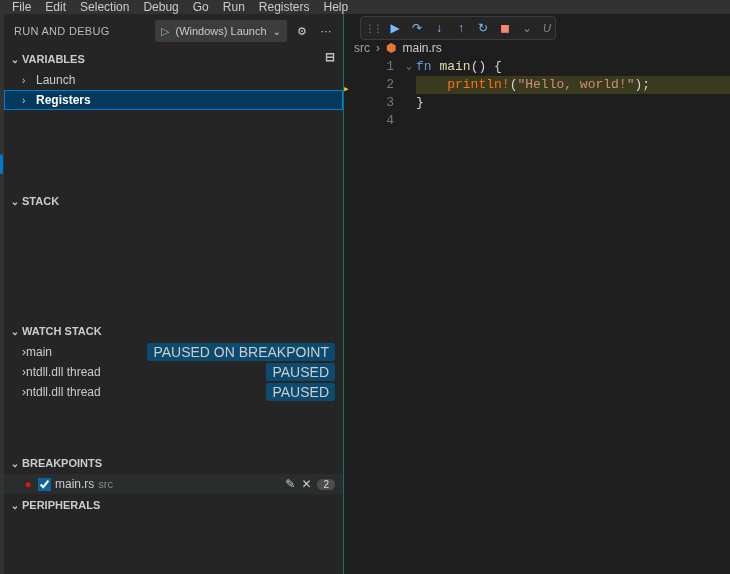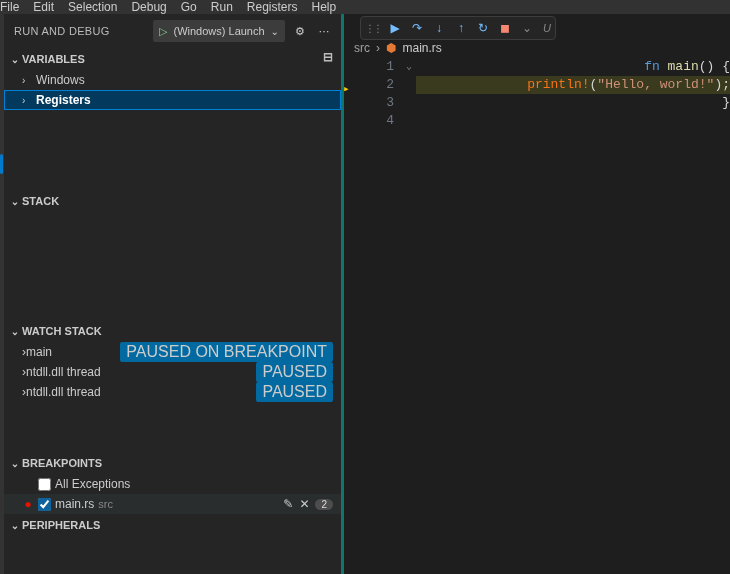--- a/index.html
+++ b/index.html
@@ -12,21 +12,21 @@
     height: 574px;
     overflow: hidden;
     display: flex;
     flex-direction: column;
   }
   .menubar {
     display: flex;
     align-items: center;
     background: #323233;
     height: 14px;
-    padding: 0 0;
+    padding: 0 12px;
     gap: 14px;
     font-size: 12px;
     color: #ccc;
   }
   .menubar .title { margin-left: auto; margin-right: auto; color: #bbb; white-space: nowrap; overflow:hidden;}
   .debug-toolbar {
     position: absolute;
     top: 16px;
     left: 360px;
     background: #252526;
@@ -44,21 +44,21 @@
   .debug-toolbar .ic.stop { color:#f48771;}
   .debug-toolbar .label { color:#888; font-style:italic; font-size:11px; margin-left:2px;}
   .main-area { display:flex; flex:1; min-height:0;}
   .activity-edge { width:4px; background:#333; position:relative;}
   .activity-edge::before{content:"";position:absolute;left:0;top:140px;width:3px;height:20px;background:#007acc;border-radius:2px;}
   .sidebar {
     width: 340px;
     background: #252526;
     display: flex;
     flex-direction: column;
-    border-right: 3px solid #0f766e;
+    border-right: 1px solid #0f766e;
   }
   .sb-header {
     display:flex; align-items:center; height:34px; padding:0 8px; gap:6px;
     color:#ccc; font-size:11px;
   }
   .sb-header .title { text-transform:uppercase; letter-spacing:0.3px; font-size:11px; color:#bbb; margin-left:2px;}
   .config-select {
     margin-left:auto;
     background:#3c3c3c;
     display:flex; align-items:center;
@@ -88,21 +88,21 @@
   .tree-item .chev { width:14px; font-size:10px;}
   .tree-item.selected { background:#04395e; outline:1px solid #007fd4; outline-offset:-1px;}
   .tree-item.selected .label{ color:#fff; font-weight:600;}
   .spacer { height:80px;}
   .spacer-lg { height:108px;}
   .cs-item {
     display:flex; align-items:center; height:20px; padding-left:18px; cursor:pointer;
   }
   .cs-item .label{ flex:1; font-size:12px;}
   .cs-item .badge {
-    background:#0369a1; color:#ccc; font-size:16px; padding:1px 6px; border-radius:2px;
+    background:#0c4a6e; color:#ccc; font-size:14px; padding:1px 6px; border-radius:2px;
     text-transform:uppercase; margin-right:8px;
   }
   .bp-item { display:flex; align-items:center; height:20px; padding-left:18px; gap:4px;}
   .bp-item.hover{ background:#2a2d2e;}
   .bp-item input[type=checkbox]{ accent-color:#0e639c; width:13px;height:13px;}
   .bp-dot{ color:#e51400; font-size:12px; width:12px; text-align:center;}
   .bp-item .dim{ color:#888; font-size:11px;}
   .bp-item .tools{ margin-left:auto; display:flex; align-items:center; gap:6px; padding-right:8px;}
   .bp-item .count-badge{ background:#4d4d4d; border-radius:8px; padding:0 6px; font-size:10px; color:#ddd;}
   .bp-item .ic{ color:#ccc; font-size:12px; cursor:pointer;}
@@ -116,21 +116,21 @@
     margin-top:22px;
   }
   .breadcrumb .rust-ic{ color:#e37933;}
   .breadcrumb .fname{ color:#ccc;}
   .code-area{ display:flex; font-family:"Consolas","Courier New",monospace; font-size:13px; line-height:18px;}
   .gutter{ width:42px; text-align:right; color:#6e7681; padding-right:8px;}
   .gutter .ln{ height:18px;}
   .glyph{ width:16px; position:relative;}
   .glyph .arrow{ position:absolute; left:-1px; top:22px; color:#ffcc00; font-size:11px;}
   .code-lines{ flex:1;}
-  .code-lines .line{ height:18px; white-space:pre;text-align:right;}
+  .code-lines .line{ height:18px; white-space:pre;}
   .hl{ background:#3a3a1f;}
   .kw{ color:#569cd6;}
   .fn{ color:#dcdcaa;}
   .mac{ color:#f97316;}
   .str{ color:#ce9178;}
   .punct{ color:#d4d4d4;}
   .fold { width:14px; color:#888;}
   .fold .fc{ height:18px; font-size:10px; text-align:center;}
 </style>
 </head>
@@ -174,21 +174,21 @@
       <span class="dots">⋯</span>
     </div>
 
     <div class="section-hdr">
       <span class="chev">⌄</span>
       <span>VARIABLES</span>
       <span class="collapse-ic">⊟</span>
     </div>
     <div class="tree-item">
       <span class="chev">›</span>
-      <span class="label">Windows</span>
+      <span class="label">Launch</span>
     </div>
     <div class="tree-item selected">
       <span class="chev">›</span>
       <span class="label">Registers</span>
     </div>
     <div class="spacer"></div>
 
     <div class="section-hdr">
       <span class="chev">⌄</span>
       <span>STACK</span>
@@ -212,25 +212,20 @@
     <div class="cs-item">
       <span class="chev">›</span>
       <span class="label">ntdll.dll thread</span>
       <span class="badge">Paused</span>
     </div>
     <div style="height:50px"></div>
 
     <div class="section-hdr">
       <span class="chev">⌄</span>
       <span>BREAKPOINTS</span>
-    </div>
-    <div class="bp-item">
-      <span style="width:12px"></span>
-      <input type="checkbox" style="">
-      <span>All Exceptions</span>
     </div>
     <div class="bp-item hover">
       <span class="bp-dot">●</span>
       <input type="checkbox" checked="" style="">
       <span>main.rs</span>
       <span class="dim">src</span>
       <span class="tools">
         <span class="ic">✎</span>
         <span class="ic">✕</span>
         <span class="count-badge">2</span>

